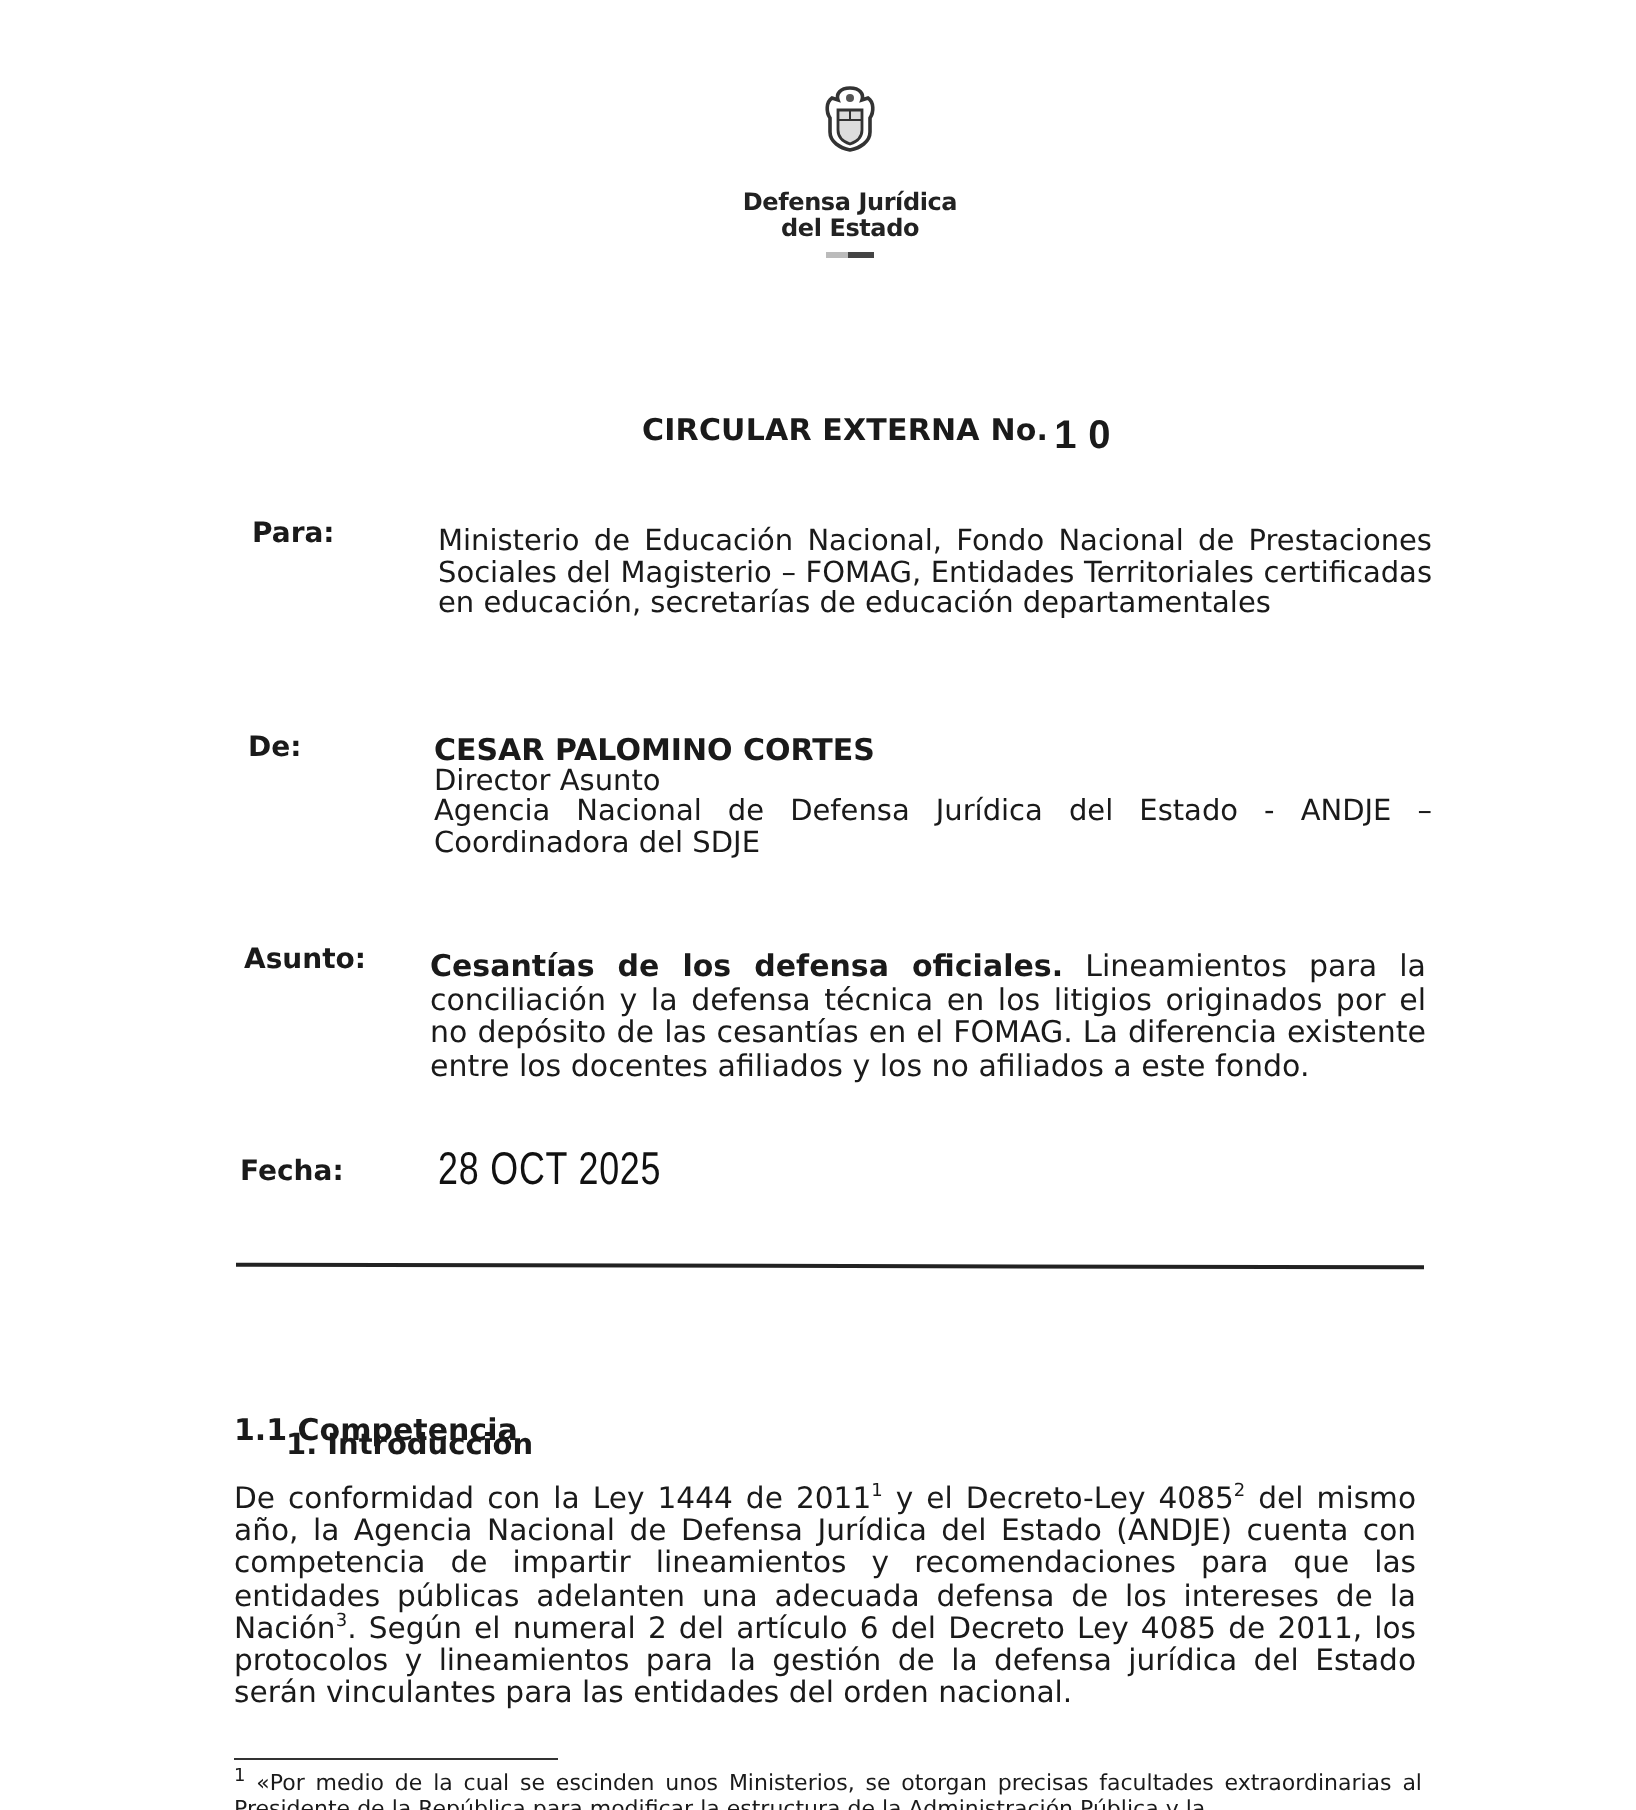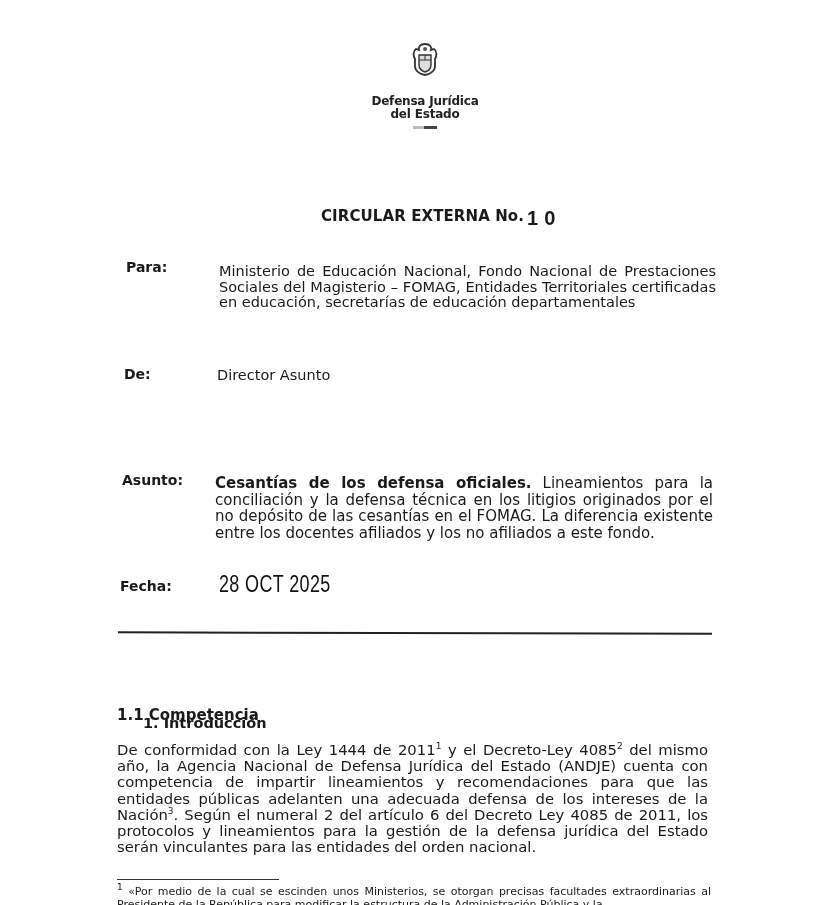--- a/index.html
+++ b/index.html
@@ -64,21 +64,23 @@
 
 <div class="abs title">
   <span>CIRCULAR EXTERNA No.</span><span class="title-num">10</span>
 </div>
 
 <div class="abs label para-label">Para:</div>
 <div class="abs field para-body">Ministerio de Educación Nacional, Fondo Nacional de Prestaciones Sociales del Magisterio – FOMAG, Entidades Territoriales certificadas en educación, secretarías de educación departamentales</div>
 
 <div class="abs label de-label">De:</div>
 <div class="abs field de-body">
+  <div class="de-name">CESAR PALOMINO CORTES</div>
   <div>Director Asunto</div>
+  <div>Agencia Nacional de Defensa Jurídica del Estado - ANDJE – Coordinadora del SDJE</div>
 </div>
 
 <div class="abs label asunto-label">Asunto:</div>
 <div class="abs field asunto-body"><b>Cesantías de los defensa oficiales.</b><span> Lineamientos para la conciliación y la defensa técnica en los litigios originados por el no depósito de las cesantías en el FOMAG. La diferencia existente entre los docentes afiliados y los no afiliados a este fondo.</span></div>
 
 <div class="abs label fecha-label">Fecha:</div>
 <div class="abs fecha-value">28 OCT 2025</div>
 
 <div class="abs rule"></div>
 

